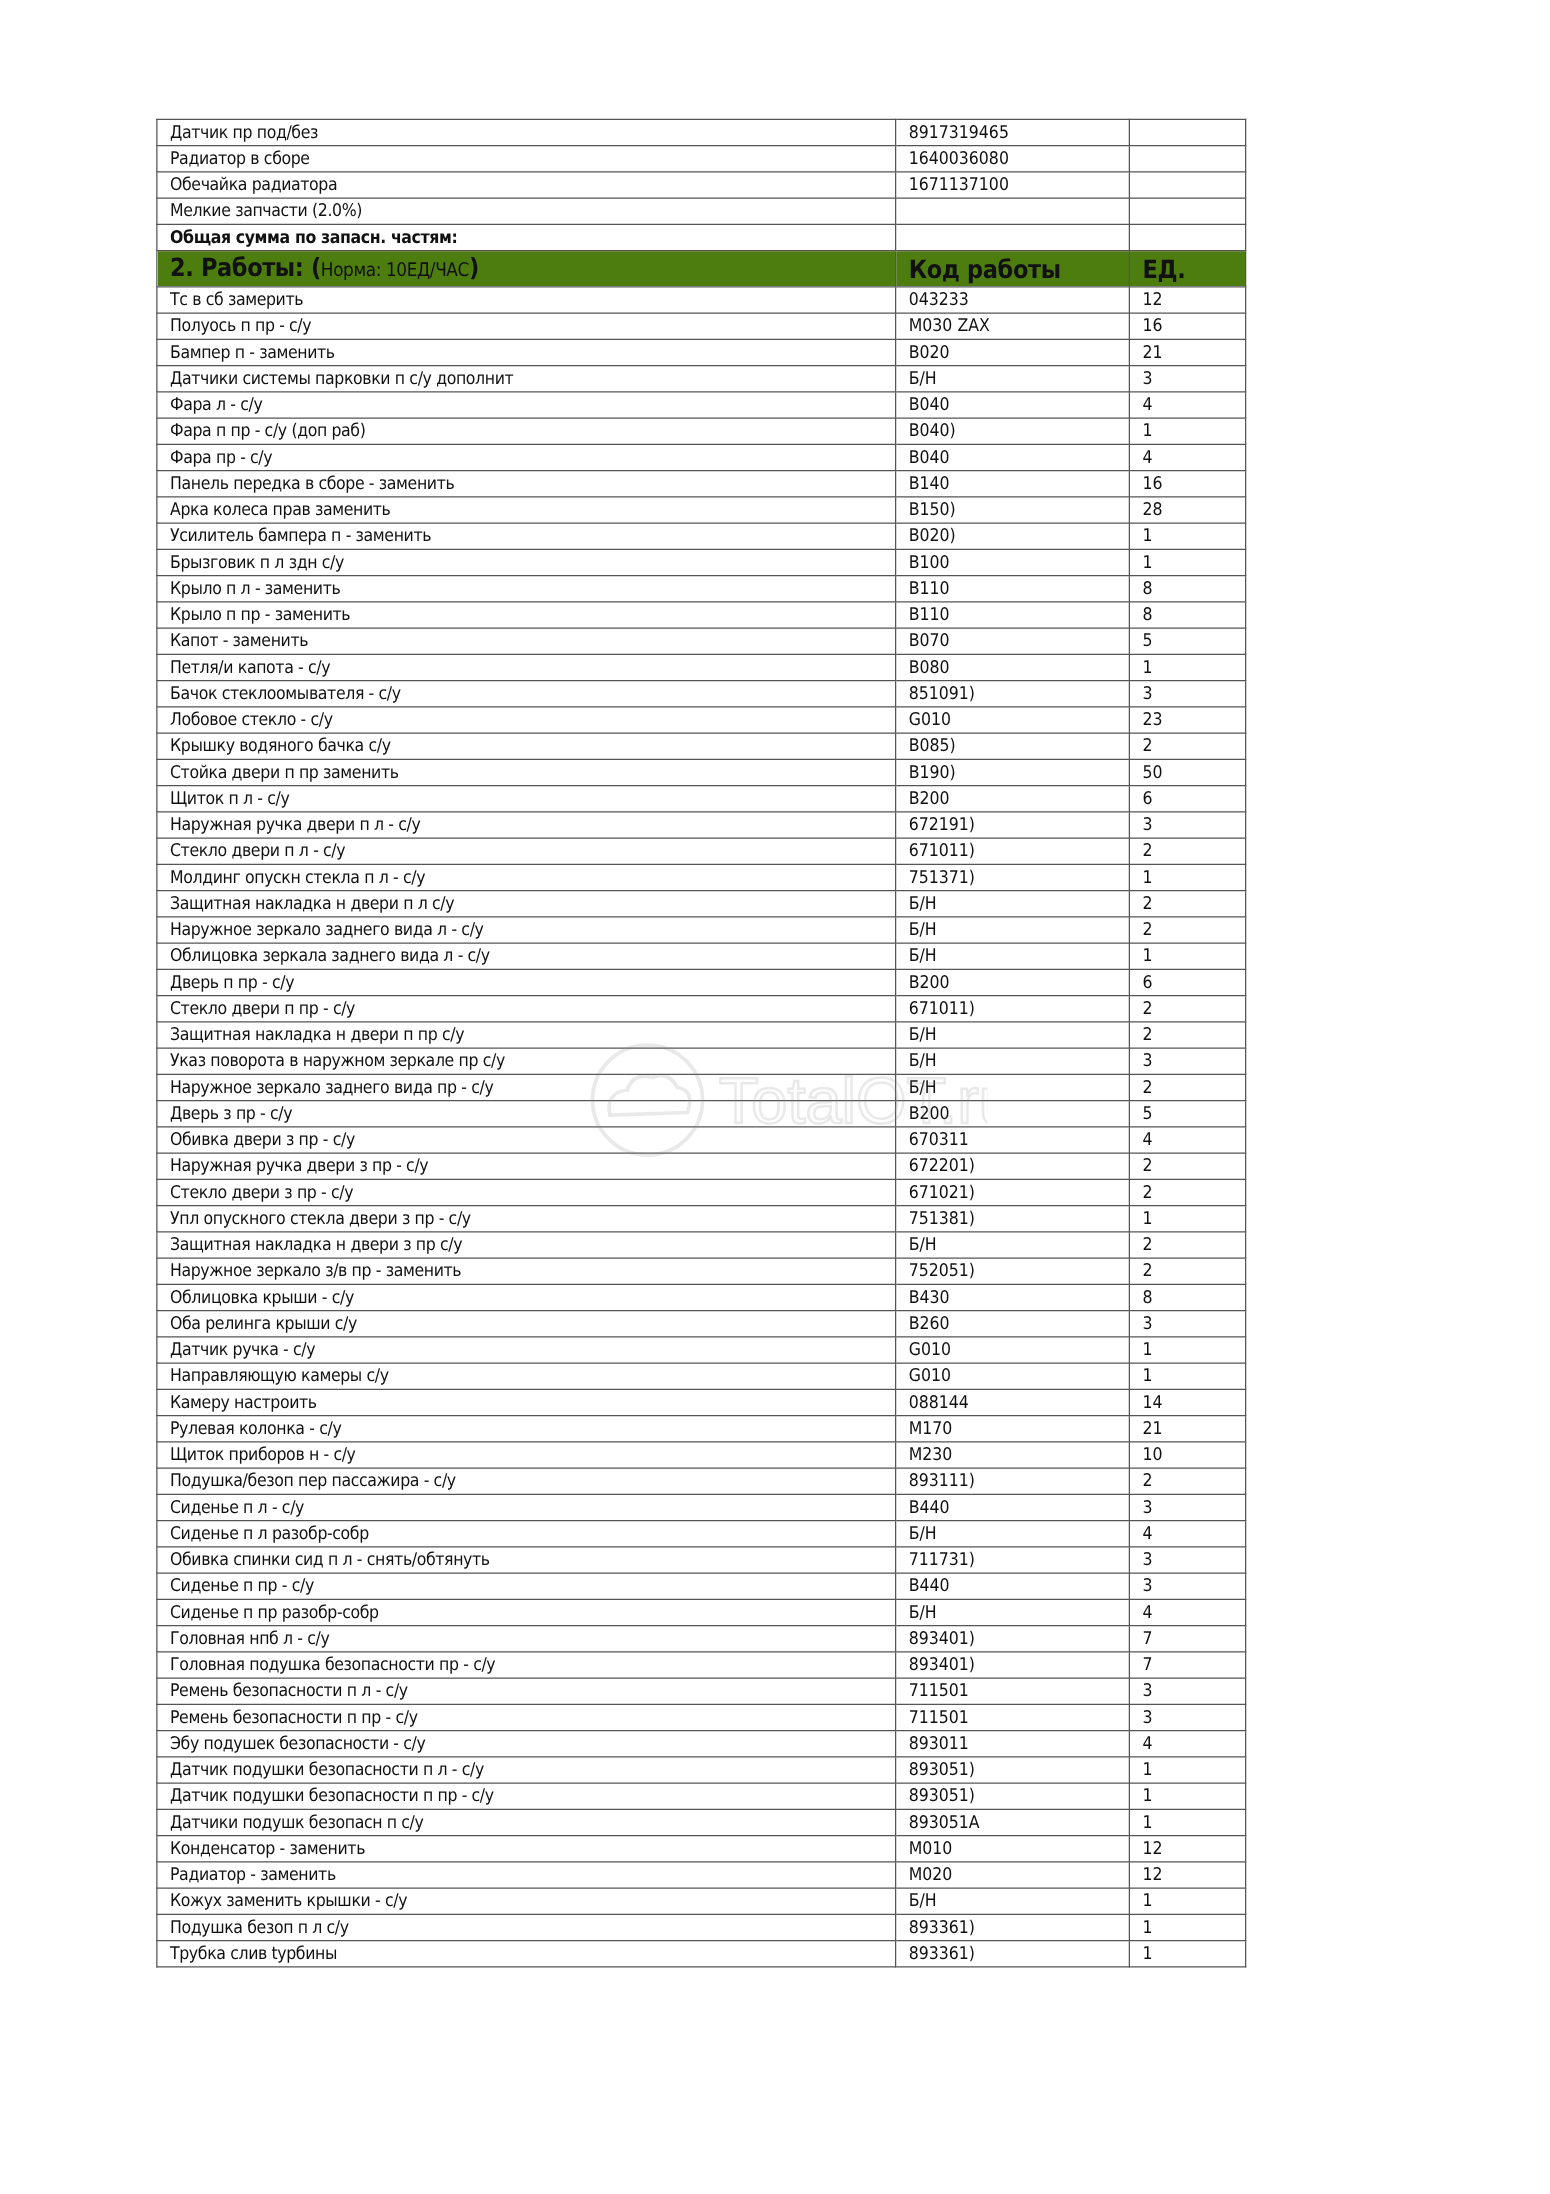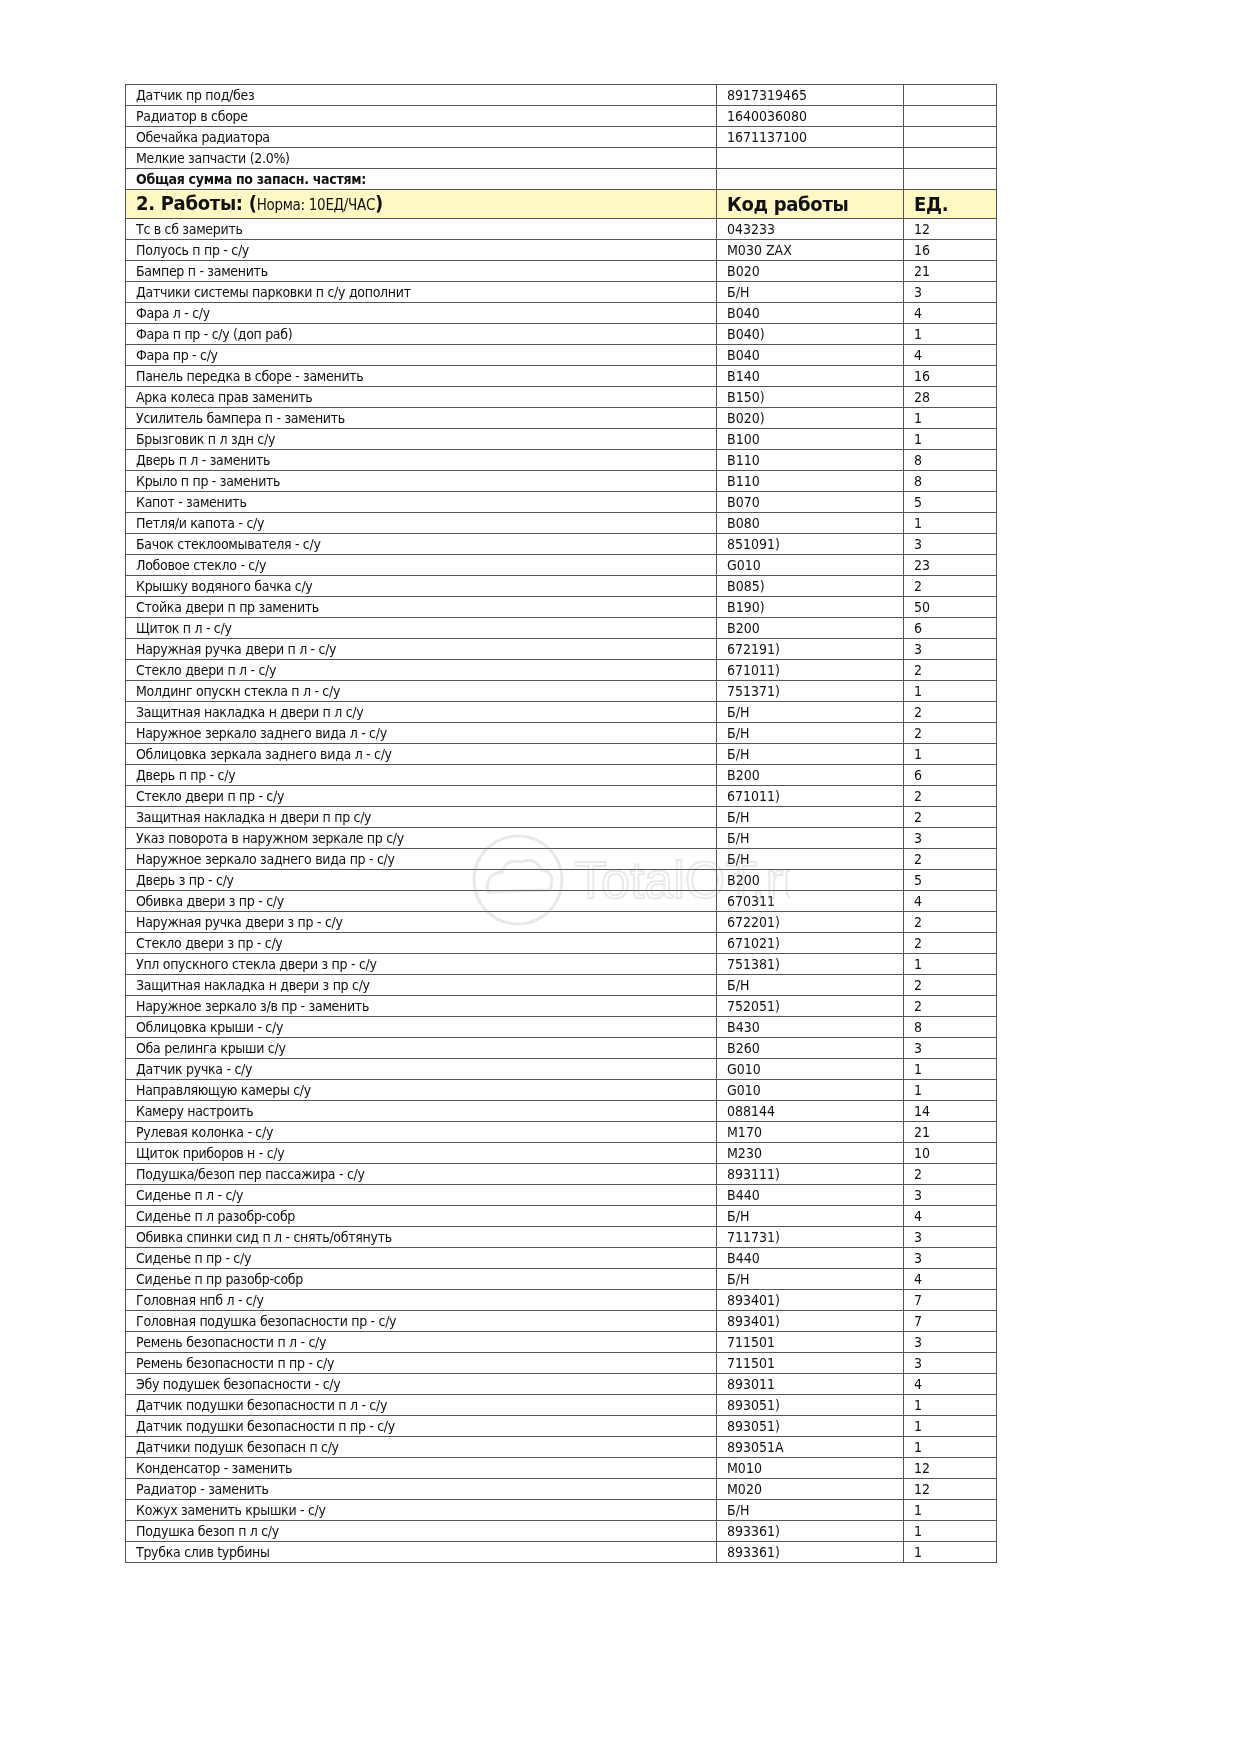--- a/index.html
+++ b/index.html
@@ -1,28 +1,28 @@
 <!DOCTYPE html>
 <html><head>
 <meta charset="utf-8">
 <style>
   html, body { margin: 0; padding: 0; background: #ffffff; }
   body { width: 1240px; height: 1755px; position: relative; overflow: hidden;
          font-family: "DejaVu Sans", "Liberation Sans", sans-serif; color: #111; }
-  .sheet { position: absolute; left: 125px; top: 84px; width: 871px; }
+  .sheet { position: absolute; left: 125px; top: 95px; width: 871px; }
   table { border-collapse: collapse; width: 871px; table-layout: fixed; }
   col.c1 { width: 591px; }
   col.c2 { width: 187px; }
   col.c3 { width: 93px; }
   td { border: 1.5px solid #555; padding: 0 0 0 10px; height: 20px; line-height: 20px;
        font-size: 14px; white-space: nowrap; overflow: hidden; letter-spacing: -0.3px;
        font-stretch: condensed; }
   td.code, td.qty { font-size: 14px; letter-spacing: 0; }
   tr.bold td { font-weight: bold; }
-  tr.section td { background: #fef9c3; height: 26px; line-height: 26px; font-weight: bold; font-size: 20px; }
+  tr.section td { background: #4d7c0f; height: 26px; line-height: 26px; font-weight: bold; font-size: 20px; }
   tr.section td .norm { font-weight: normal; font-size: 15px; }
   .watermark { position: absolute; left: 470px; top: 830px; width: 320px; height: 100px;
                pointer-events: none; opacity: 0.18; }
   .watermark svg { width: 100%; height: 100%; }
 </style>
 </head>
 <body>
 
 <div class="sheet">
   <table>
@@ -111,21 +111,21 @@
           <td>Усилитель бампера п - заменить</td>
           <td class="code">B020)</td>
           <td class="qty">1</td>
         </tr>
         <tr>
           <td>Брызговик п л здн с/у</td>
           <td class="code">B100</td>
           <td class="qty">1</td>
         </tr>
         <tr>
-          <td>Дверь п л - заменить</td>
+          <td>Крыло п л - заменить</td>
           <td class="code">B110</td>
           <td class="qty">8</td>
         </tr>
         <tr>
           <td>Крыло п пр - заменить</td>
           <td class="code">B110</td>
           <td class="qty">8</td>
         </tr>
         <tr>
           <td>Капот - заменить</td>

